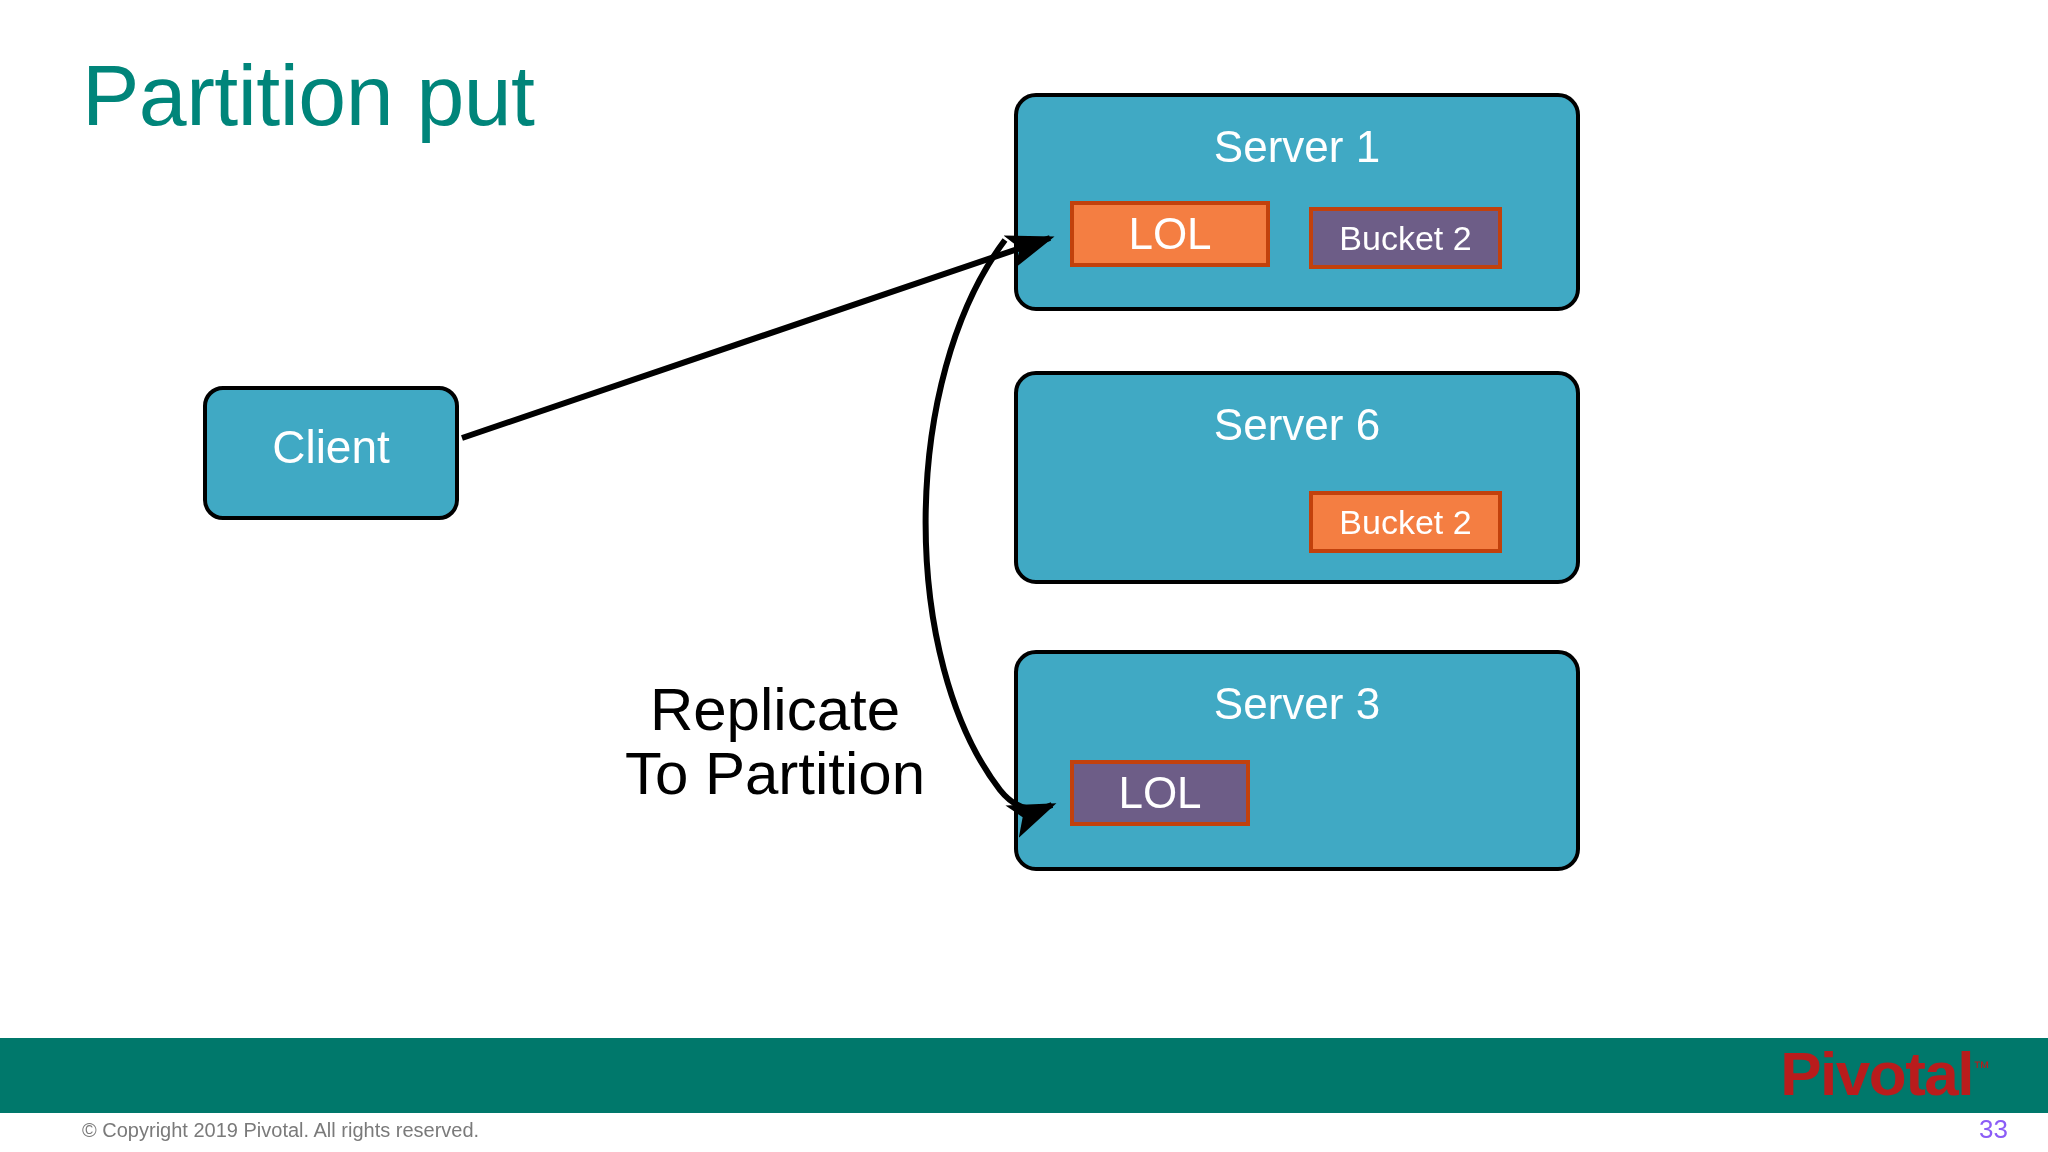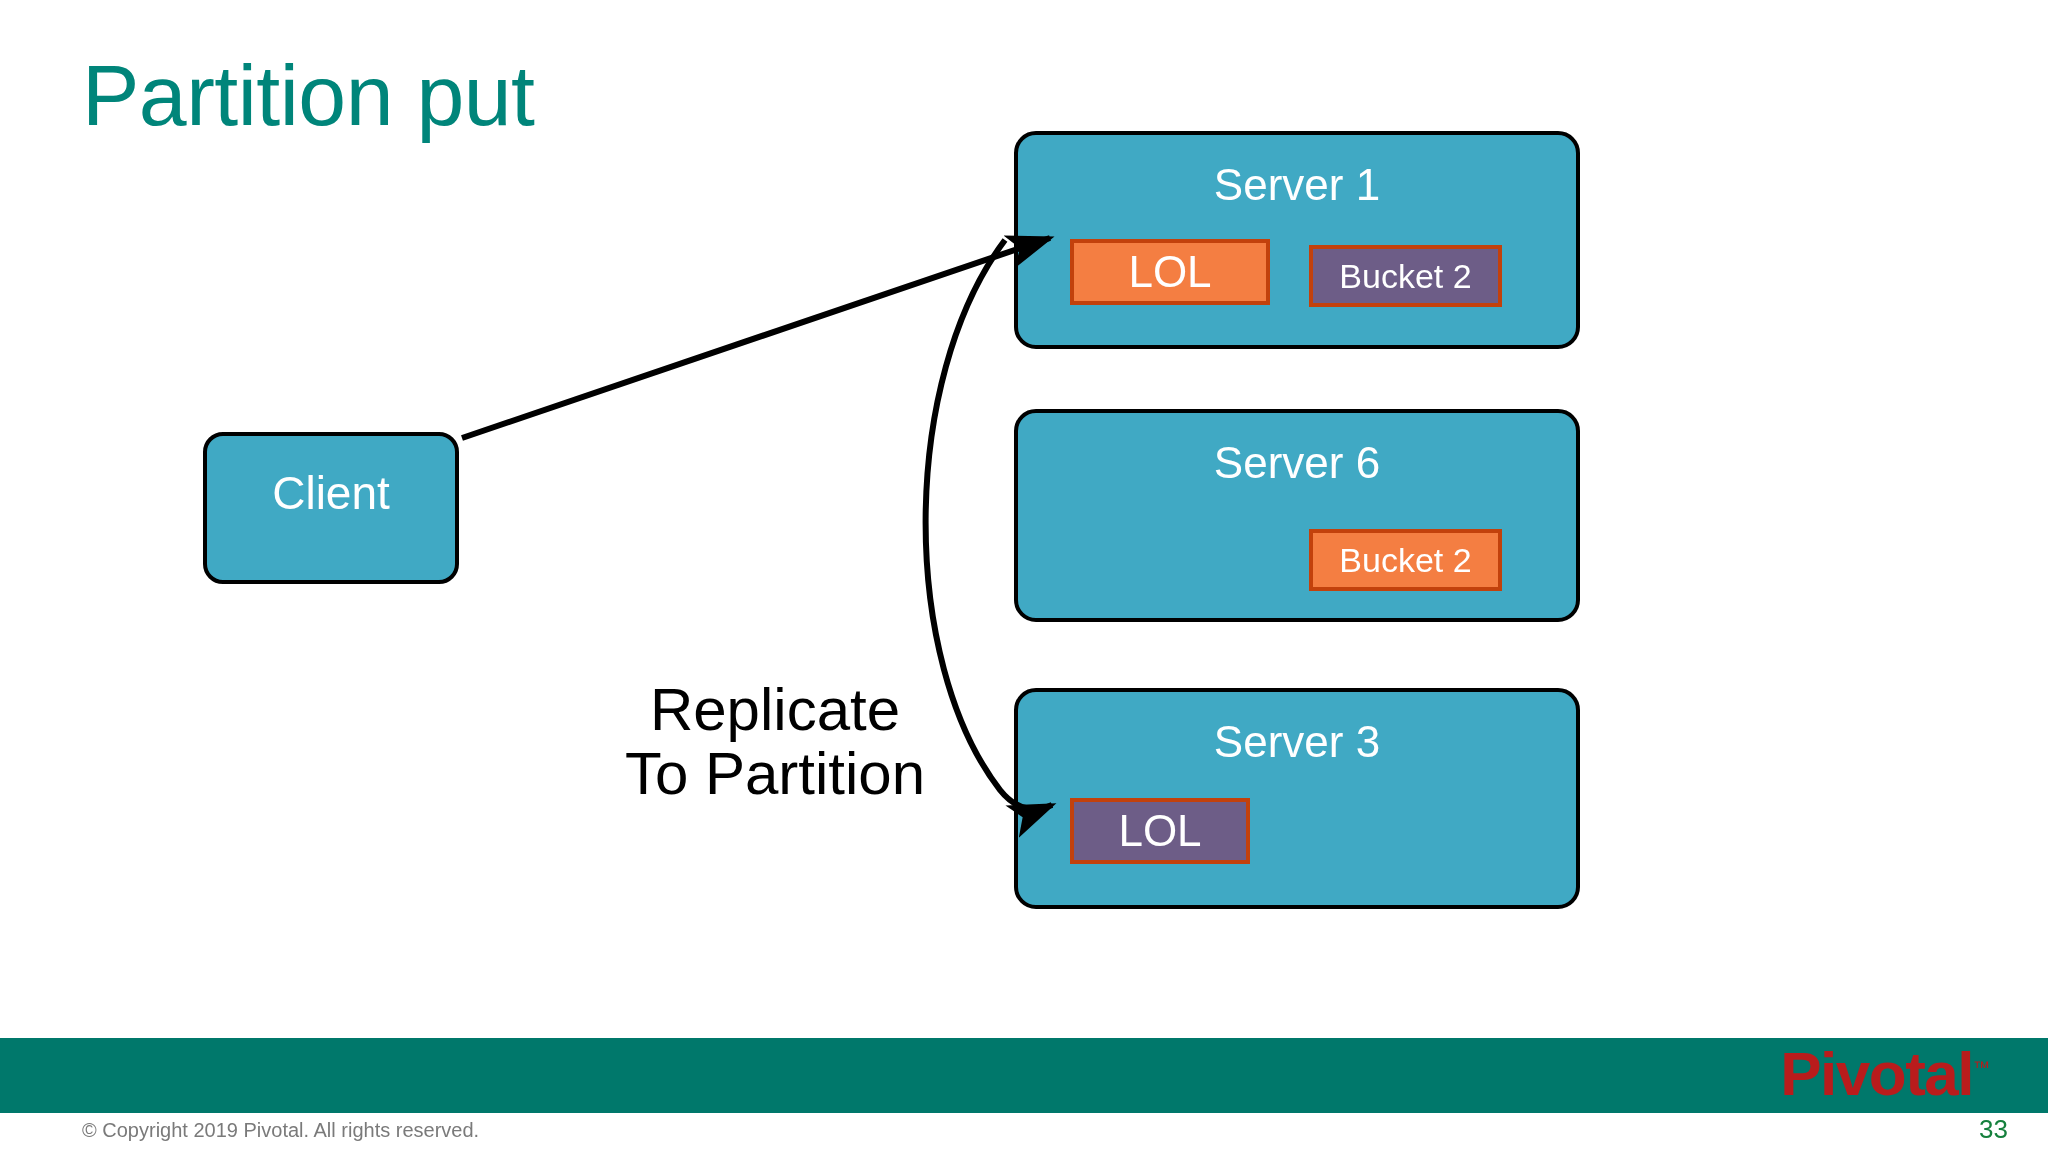--- a/index.html
+++ b/index.html
@@ -36,39 +36,38 @@
     white-space: nowrap;
   }
 
   
   .node {
     position: absolute;
     background: #40A9C4;
     border: 4px solid #000000;
     border-radius: 22px;
     box-sizing: border-box;
-    margin-top: 38px;
   }
   .node-label {
     position: absolute;
     left: 0;
     right: 0;
     text-align: center;
     color: #ffffff;
     font-size: 44px;
     font-weight: 400;
     white-space: nowrap;
   }
 
   
   #client-node {
     left: 203px;
-    top: 394px;
+    top: 386px;
     width: 256px;
-    height: 152px;
+    height: 134px;
     border-radius: 20px;
   }
   #client-node .node-label {
     top: 30px;
     font-size: 46px;
   }
 
   
   .server-node {
     left: 1014px;
@@ -172,21 +171,21 @@
     left: 82px;
     top: 1119px;
     color: #7a7a7a;
     font-size: 20px;
     white-space: nowrap;
   }
   #slide-number {
     position: absolute;
     right: 40px;
     top: 1114px;
-    color: #15803d;
+    color: #8b5cf6;
     font-size: 26px;
     white-space: nowrap;
   }
 </style>
 </head>
 <body>
 
 <div id="slide">
 
   <div class="slide-title">Partition put</div>

